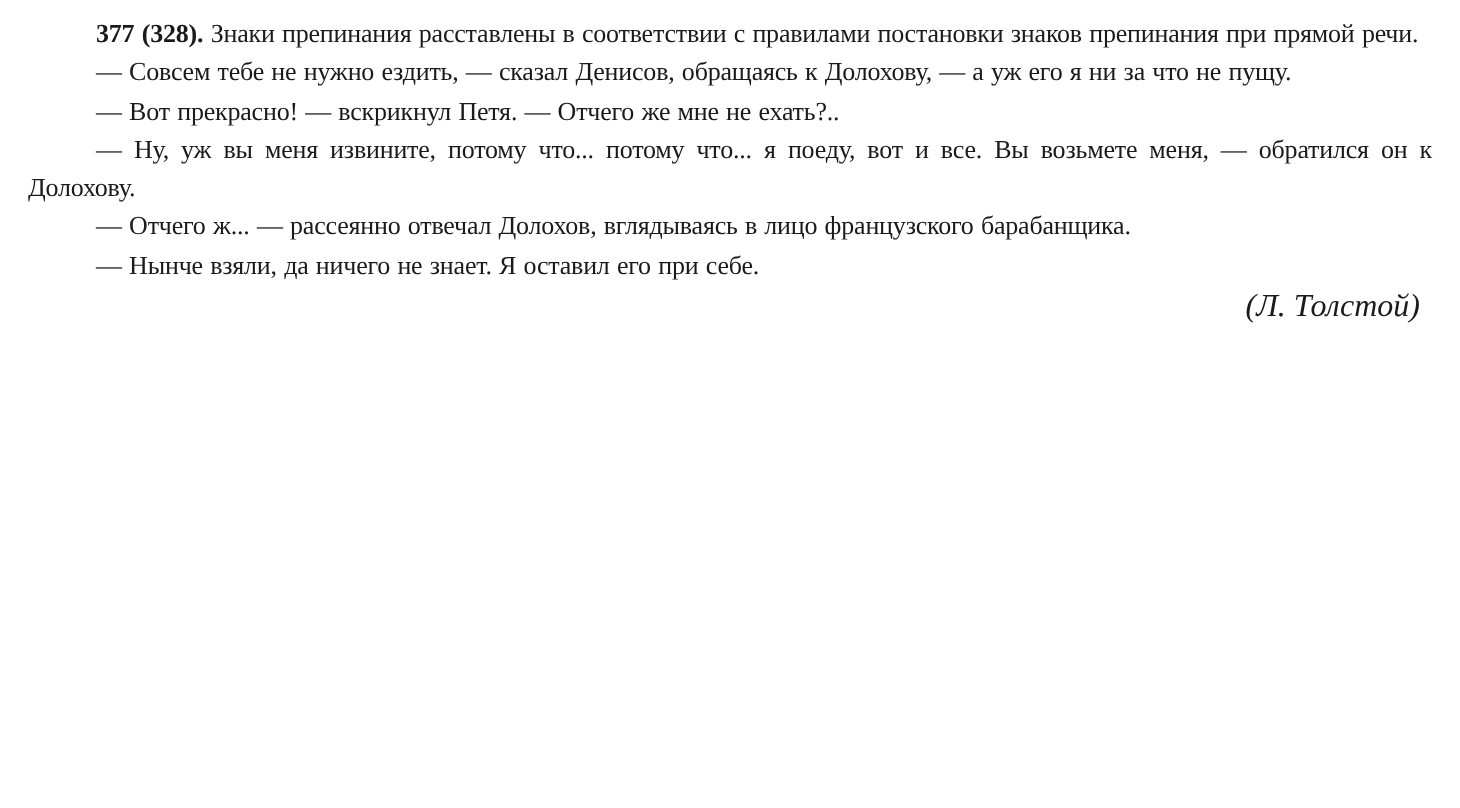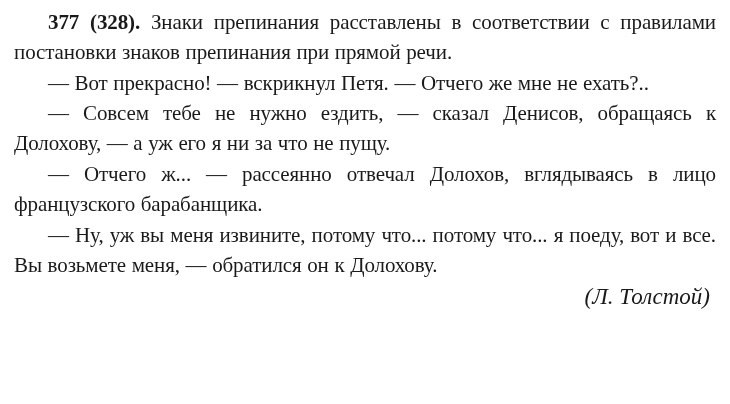--- a/index.html
+++ b/index.html
@@ -15,48 +15,49 @@
     overflow: hidden;
   }
   .page {
     position: relative;
     width: 730px;
     height: 404px;
     box-sizing: border-box;
     padding: 8px 14px 6px 14px;
   }
   .para {
-    font-size: 21px;
+    font-size: 13px;
     line-height: 1.42;
     text-align: justify;
     text-indent: 34px;
     margin: 0 0 1px 0;
     letter-spacing: -0.1px;
     word-spacing: 0.5px;
   }
   .num {
     font-weight: bold;
   }
   .signature {
-    font-size: 23px;
+    font-size: 16px;
     line-height: 1.42;
     text-align: right;
     font-style: italic;
     margin-top: 1px;
     padding-right: 6px;
   }
 </style>
 </head>
 <body>
 
 <div class="page">
 
   <p class="para"><span class="num">377 (328).</span><span> Знаки препинания расставлены в соответствии с правилами постановки знаков препинания при прямой речи.</span></p>
 
 
+  <p class="para">— Совсем тебе не нужно ездить, — сказал Денисов, обращаясь к Долохову, — а уж его я ни за что не пущу.</p>
   <p class="para">— Вот прекрасно! — вскрикнул Петя. — Отчего же мне не ехать?..</p>
-  <p class="para">— Совсем тебе не нужно ездить, — сказал Денисов, обращаясь к Долохову, — а уж его я ни за что не пущу.</p>
+  <p class="para">— Ну, уж вы меня извините, потому что... потому что... я поеду, вот и все. Вы возьмете меня, — обратился он к Долохову.</p>
   <p class="para">— Отчего ж... — рассеянно отвечал Долохов, вглядываясь в лицо французского барабанщика.</p>
-  <p class="para">— Ну, уж вы меня извините, потому что... потому что... я поеду, вот и все. Вы возьмете меня, — обратился он к Долохову.</p>
+  <p class="para">— Нынче взяли, да ничего не знает. Я оставил его при себе.</p>
 
   <div class="signature">(Л. Толстой)</div>
 
 </div>
 
 </body></html>

